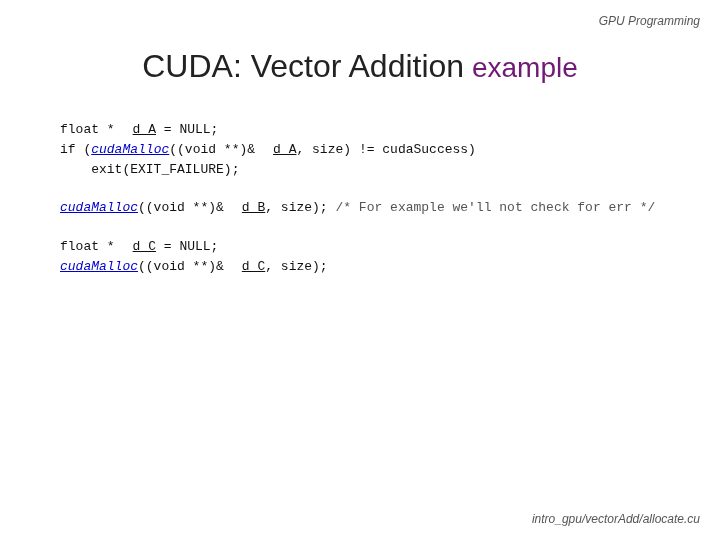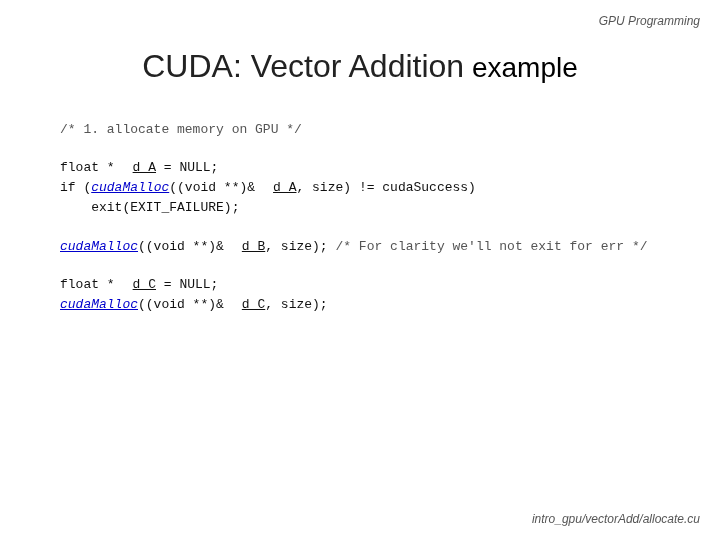--- a/index.html
+++ b/index.html
@@ -33,21 +33,21 @@
       font-weight: normal;
     }
 
     .slide-title .bold-part {
       font-weight: normal;
     }
 
     .slide-title .example-part {
       font-weight: normal;
       font-size: 28px;
-      color: #000000;
+      color: #701a75;
     }
 
     .code-area {
       position: absolute;
       top: 120px;
       left: 60px;
       right: 40px;
       font-family: 'Courier New', Courier, monospace;
       font-size: 13px;
       line-height: 1.55;
@@ -88,39 +88,36 @@
 <body>
 
 <div class="top-right-label">GPU Programming</div>
 
 <div class="slide-title">
   <span>CUDA:  </span><span class="bold-part">Vector Addition</span><span class="example-part">  example</span>
 </div>
 
 <div class="code-area">
 
-  <div class="code-block">
-    <span class="comment">/* 1. allocate memory on GPU */</span>
-  </div>
 
   <div class="code-block">
     <div>
       float *<span class="underline-var">d_A</span> = NULL;
     </div>
     <div>
       if (<span class="cuda-func">cudaMalloc</span>((void **)&amp;<span class="underline-var">d_A</span>, size) != cudaSuccess)
     </div>
     <div>
       &nbsp;&nbsp;&nbsp;&nbsp;exit(EXIT_FAILURE);
     </div>
   </div>
 
   <div class="code-block">
     <div>
-      <span class="cuda-func">cudaMalloc</span>((void **)&amp;<span class="underline-var">d_B</span>, size); <span class="comment">/* For clarity we'll not exit for err */</span>
+      <span class="cuda-func">cudaMalloc</span>((void **)&amp;<span class="underline-var">d_B</span>, size); <span class="comment">/* For example we'll not check for err */</span>
     </div>
   </div>
 
   <div class="code-block">
     <div>
       float *<span class="underline-var">d_C</span> = NULL;
     </div>
     <div>
       <span class="cuda-func">cudaMalloc</span>((void **)&amp;<span class="underline-var">d_C</span>, size);
     </div>

